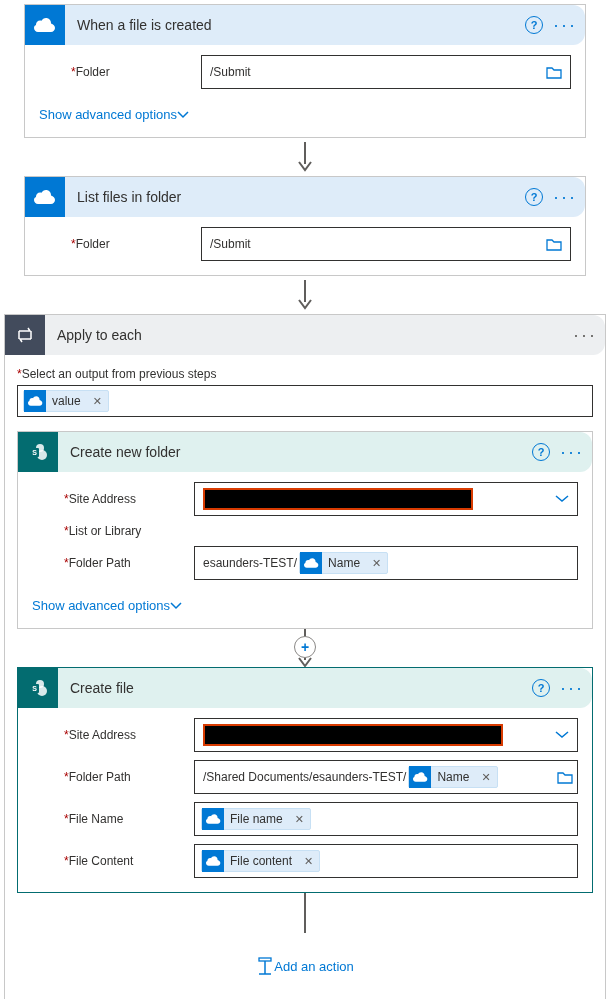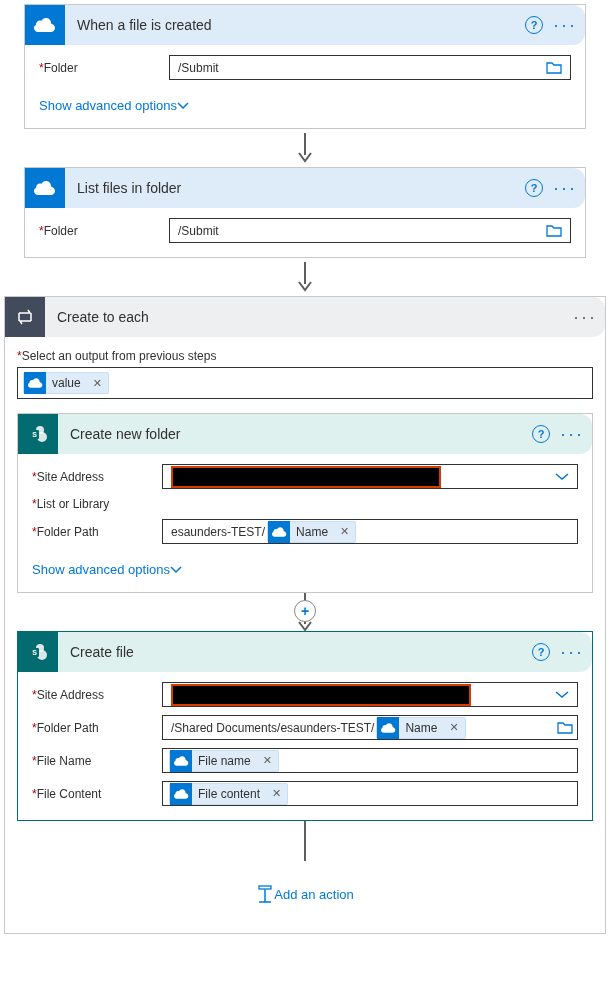--- a/index.html
+++ b/index.html
@@ -25,26 +25,26 @@
   }
   .cloud-square { background: #0078d4; }
   .sp-square { background: #036c70; }
   .loop-square { background: #424b5c; }
   .header-title { flex: 1; padding-left: 12px; color: #323130; font-size: 14px; }
   .header-actions { display: flex; align-items: center; padding-right: 8px; gap: 10px; }
   .help-icon { color: #0078d4; font-size: 15px; cursor: pointer; width:18px; height:18px; display:flex; align-items:center; justify-content:center; border:1.3px solid #0078d4; border-radius:50%; font-weight:600; font-size:11px;}
   .more-icon { color: #0078d4; font-size: 18px; letter-spacing: 2px; cursor: pointer; }
   .loop-header .more-icon { color: #605e5c; }
   .card-body { padding: 10px 14px 14px 14px; }
-  .form-row { display: flex; align-items: center; margin-bottom: 8px; }
+  .form-row { display: flex; align-items: center; margin-bottom: 8px; margin-left: 32px; }
   .form-row:last-child { margin-bottom: 0; }
   .form-label { width: 130px; font-size: 12px; color: #323130; flex-shrink: 0; }
   .req { color: #a80000; }
   .input-box {
-    flex: 1; border: 1px solid #323130; height: 25px;
+    flex: 1; border: 1px solid #323130; height: 34px;
     display: flex; align-items: center; padding: 0 8px;
     font-size: 12px; color: #323130; position: relative;
     background: #fff;
   }
   .input-box .folder-icon { margin-left: auto; color: #0078d4; }
   .input-box .chevron { margin-left: auto; color: #0078d4; }
   .adv-link {
     color: #0078d4; font-size: 13px;
     display: inline-flex; align-items: center; 
     margin-top: 10px; cursor: pointer;
@@ -173,21 +173,21 @@
     </svg>
 </div>
 
 <div class="loop-card">
   <div class="card-header loop-header">
     <div class="icon-square loop-square">
       <svg width="20" height="18" viewBox="0 0 20 18">
           <path fill="none" stroke="#fff" stroke-width="1.5" d="M4 5h11l-2-3 M16 13H5l2 3 M4 5v8 M16 13V5"></path>
         </svg>
     </div>
-    <div class="header-title">Create to each</div>
+    <div class="header-title">Apply to each</div>
     <div class="header-actions">
       <div class="more-icon">···</div>
     </div>
   </div>
   <div class="loop-body">
     <span class="sub-label"><span class="req">*</span><span>Select an output from previous steps</span></span>
     <div class="token-input">
       <div class="token">
         <div class="token-icon">
           <svg width="15" height="10" viewBox="0 0 22 14">

